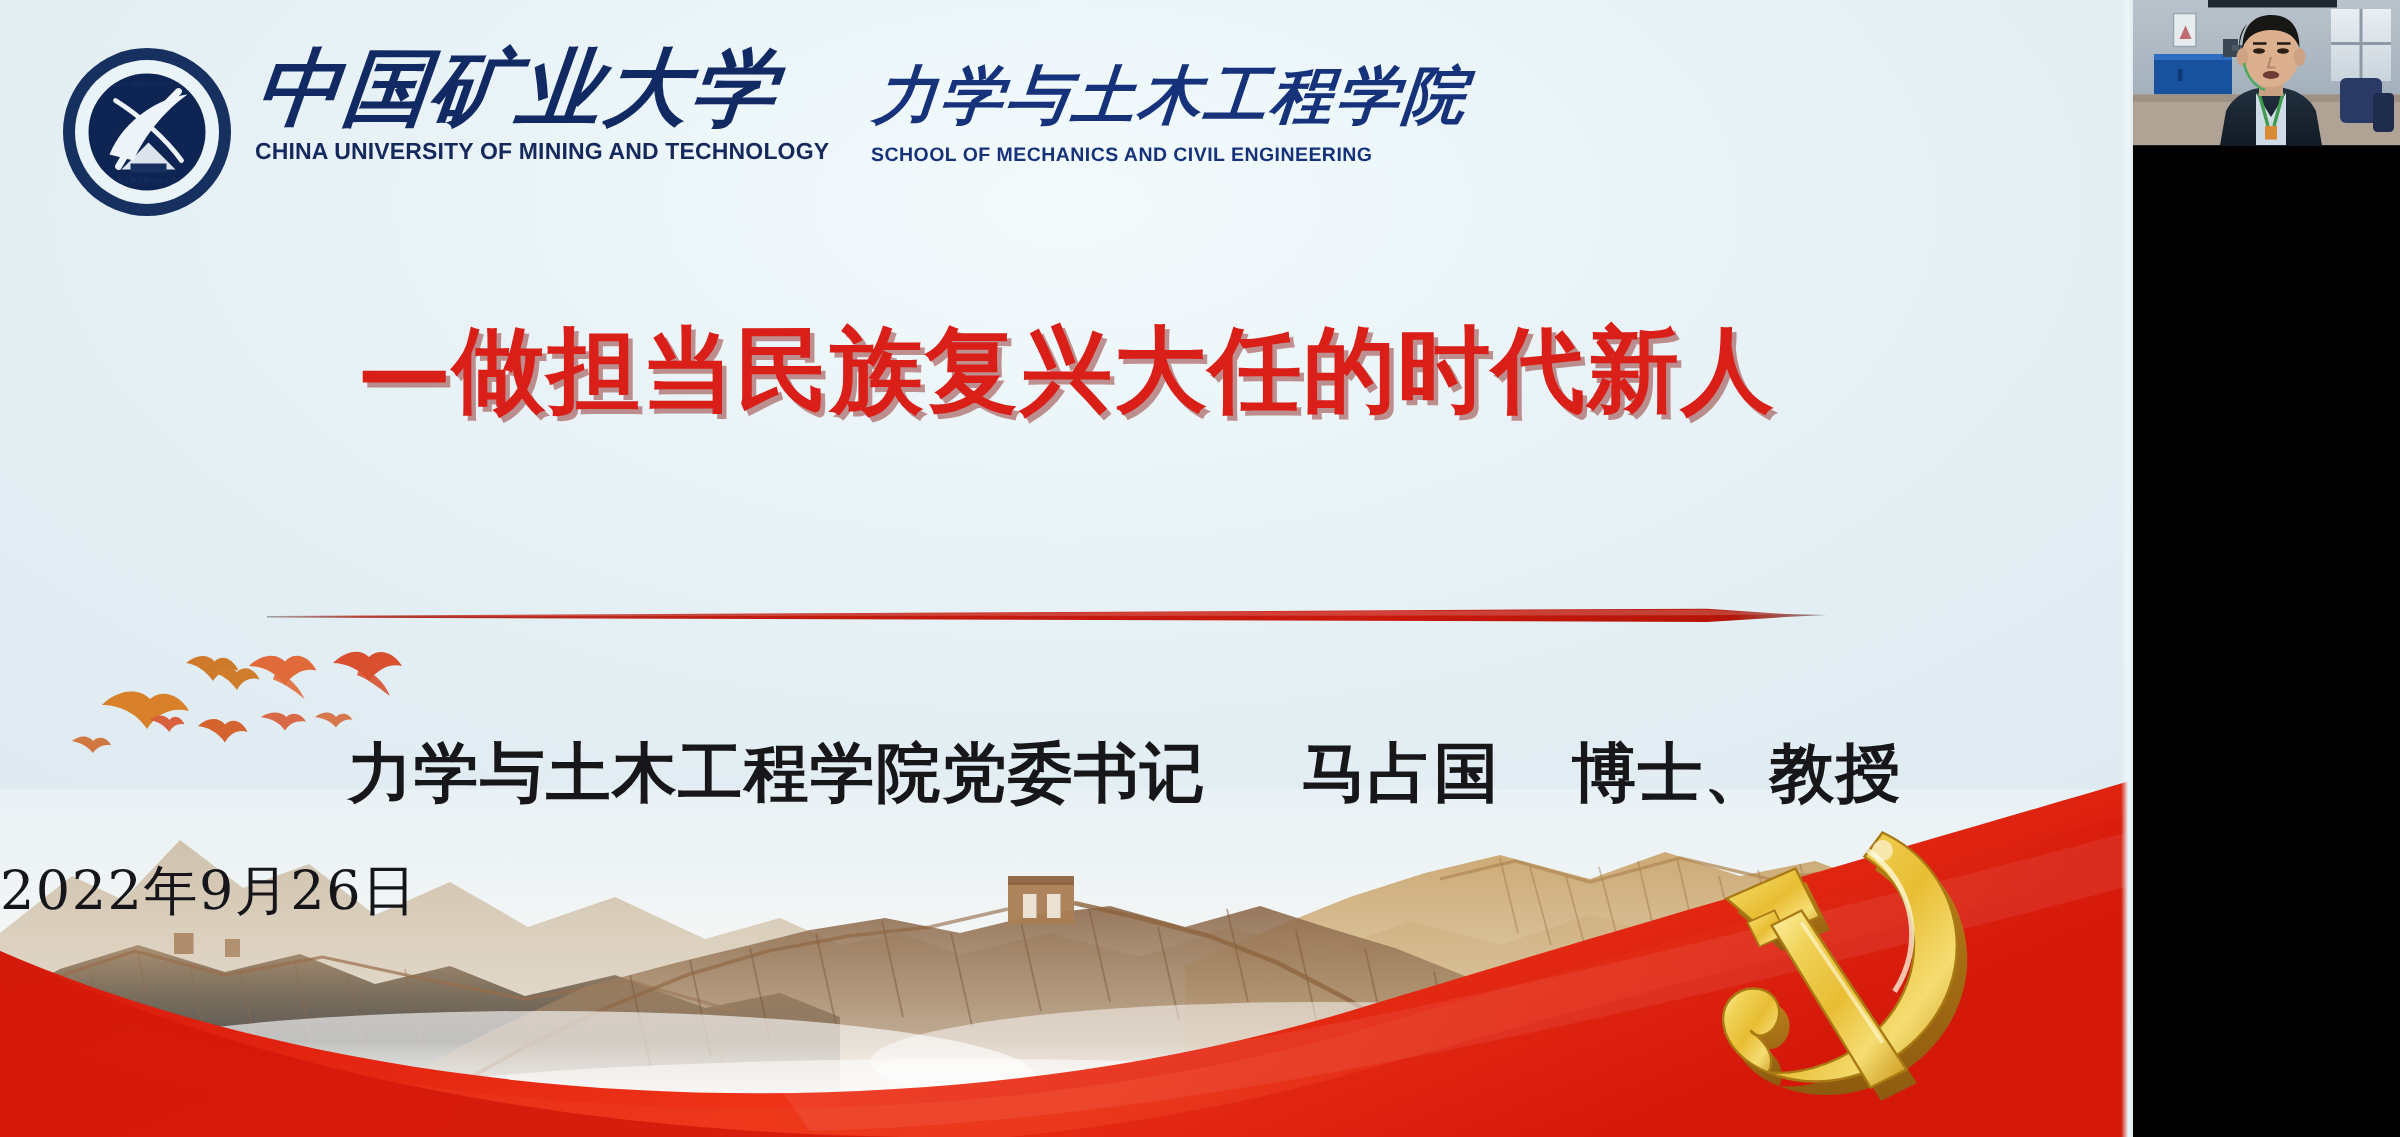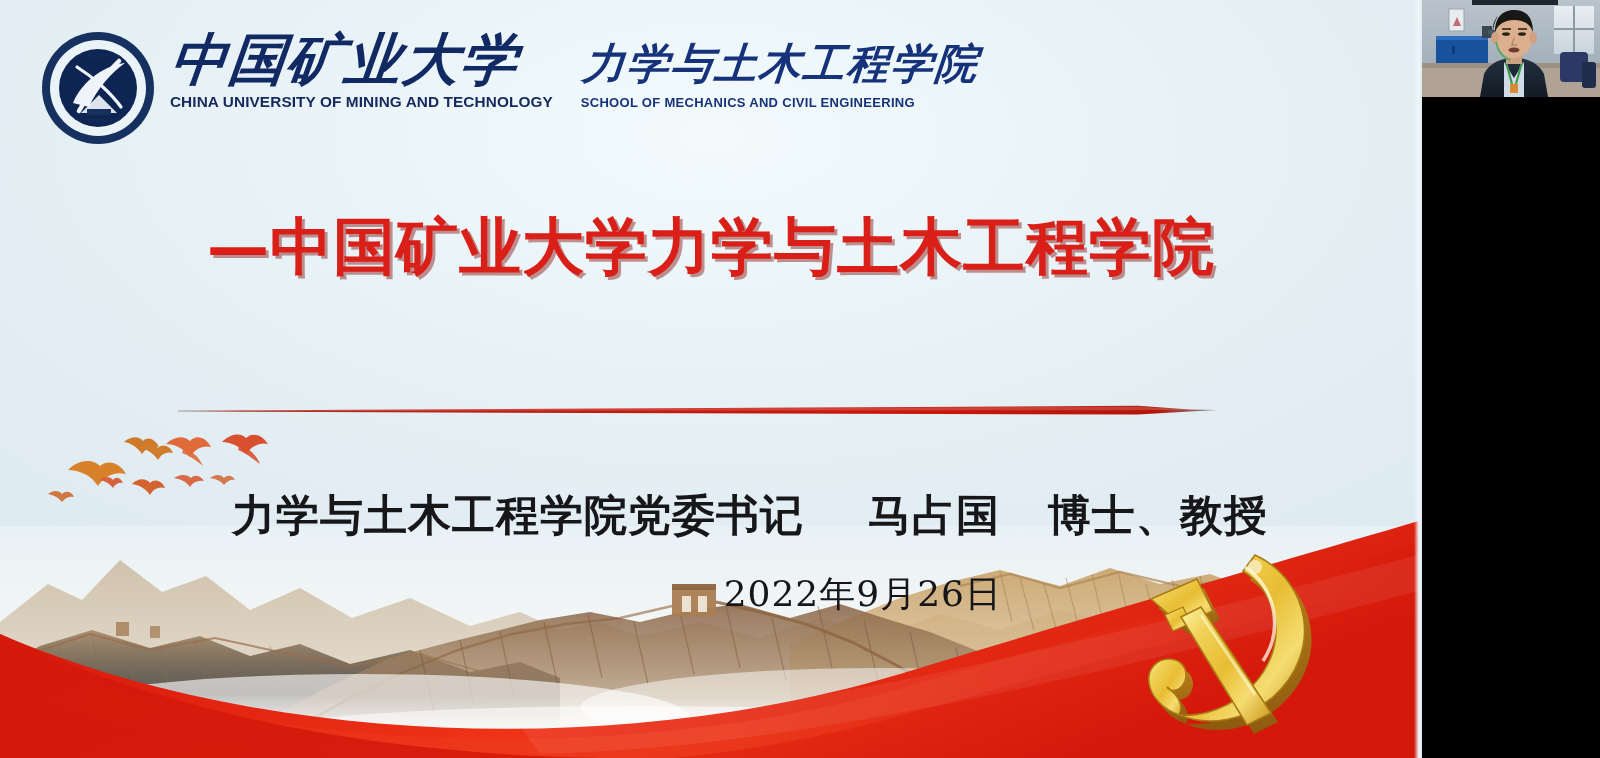--- a/index.html
+++ b/index.html
@@ -200,27 +200,26 @@
     font-weight: bold;
     font-size: 43px;
     letter-spacing: 1px;
     color: #17171a;
     white-space: pre;
   }
   #date {
     position: absolute;
     left: 0; right: 0;
     top: 570px;
-    text-align: right;
+    text-align: left;
     padding-right: 420px;
     font-family: "DejaVu Serif", serif;
     font-size: 36px;
     letter-spacing: 1px;
     color: #15151a;
-    padding-left: 18px;
   }
 
   
   #landscape {
     position: absolute;
     left: 0; bottom: 0;
     width: 100%;
     height: 232px;
     overflow: hidden;
   }
@@ -459,21 +458,21 @@
           <div class="uni-en">CHINA UNIVERSITY OF MINING AND TECHNOLOGY</div>
         </div>
         <div class="school-block">
           <div class="school-cn">力学与土木工程学院</div>
           <div class="school-en">SCHOOL OF MECHANICS AND CIVIL ENGINEERING</div>
         </div>
       </div>
     </div>
 
     <div id="title-wrap">
-      <div class="title-sub">—中国矿业大学力学与土木工程学院</div>
+      <div class="title-sub">—做担当民族复兴大任的时代新人</div>
     </div>
 
     <div id="divider">
       <svg width="1040" height="14" viewBox="0 0 1040 14" preserveAspectRatio="none">
         <defs>
           <linearGradient id="divg" x1="0" y1="0" x2="1" y2="0">
             <stop offset="0%" stop-color="#9a9c9e"></stop>
             <stop offset="6%" stop-color="#b03227"></stop>
             <stop offset="30%" stop-color="#c01b10"></stop>
             <stop offset="70%" stop-color="#c9180c"></stop>

